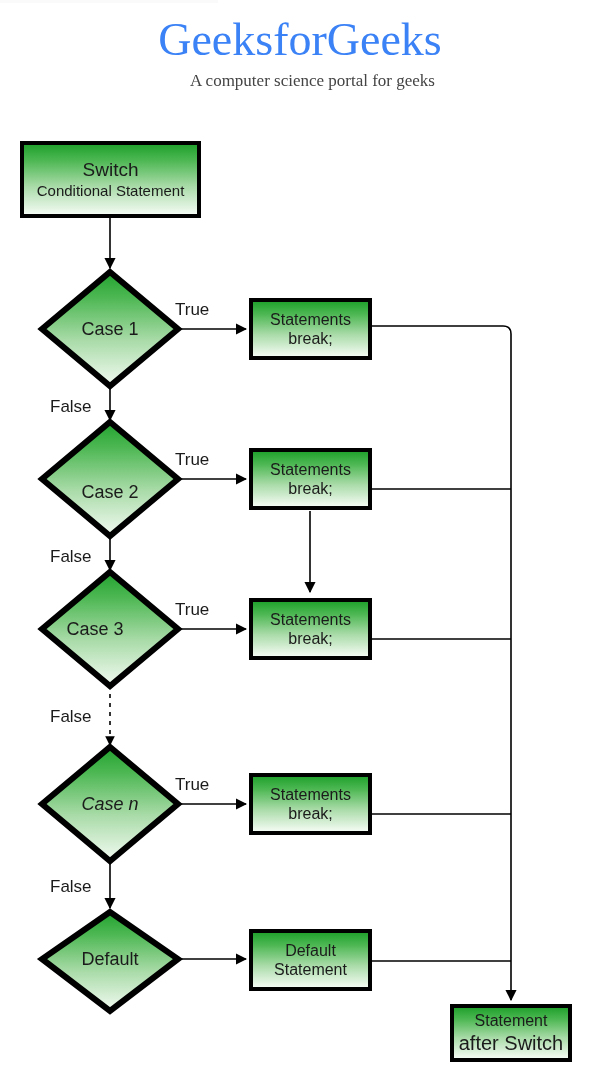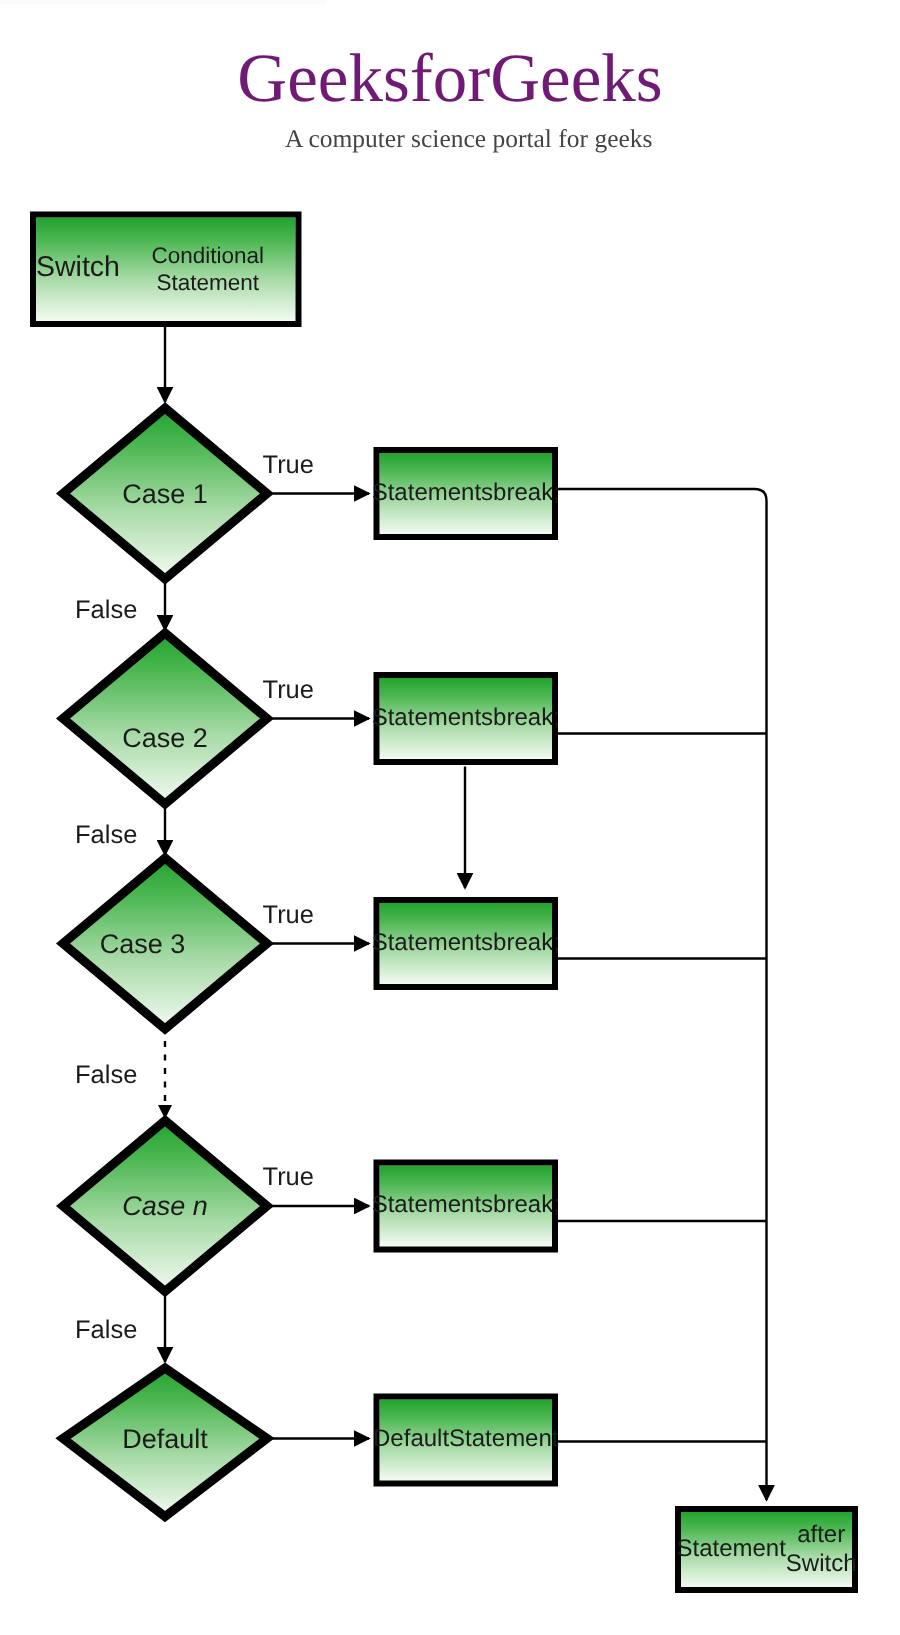--- a/index.html
+++ b/index.html
@@ -25,24 +25,23 @@
   #site-header {
     position: absolute;
     left: 0; top: 14px;
     width: 600px;
     text-align: center;
   }
   #site-title {
     font-family: "Liberation Serif", serif;
     font-size: 46px;
     line-height: 52px;
-    color: #701a75;
+    color: #3b82f6;
     letter-spacing: 0px;
     display: block;
-    margin-top: 12px;
   }
   #site-tagline {
     font-family: "Liberation Serif", serif;
     font-size: 17px;
     line-height: 22px;
     color: #444444;
     display: block;
     margin-top: 4px;
     margin-left: 25px;
   }
@@ -51,21 +50,21 @@
   #flow {
     position: absolute;
     left: 0; top: 0;
     width: 600px; height: 1090px;
   }
 
   .node {
     position: absolute;
     box-sizing: border-box;
     display: flex;
-    flex-direction: row;
+    flex-direction: column;
     align-items: center;
     justify-content: center;
     color: #1b1b1b;
     text-align: center;
   }
 
   
   .rect {
     border: 4px solid #000000;
     background: linear-gradient(to bottom, #22a22e 0%, #4cb752 22%, #a9dba8 60%, #f3fbf2 100%);
@@ -203,21 +202,21 @@
     <span class="l2" style="font-size:16px;">break;</span>
   </div>
 
   <div class="node rect" style="left:249px; top:929px; width:123px; height:62px;">
     <span class="l1" style="font-size:16px;">Default</span>
     <span class="l2" style="font-size:16px;">Statement</span>
   </div>
 
   <div class="node rect" style="left:450px; top:1004px; width:122px; height:58px;">
     <span class="l1" style="font-size:16px;">Statement</span>
-    <span class="l2" style="font-size:16px;">after Switch</span>
+    <span class="l2" style="font-size:20px;">after Switch</span>
   </div>
 
   <span class="edge-label" style="left:175px; top:300px;">True</span>
   <span class="edge-label" style="left:175px; top:450px;">True</span>
   <span class="edge-label" style="left:175px; top:600px;">True</span>
   <span class="edge-label" style="left:175px; top:775px;">True</span>
 
   <span class="edge-label" style="left:50px; top:397px;">False</span>
   <span class="edge-label" style="left:50px; top:547px;">False</span>
   <span class="edge-label" style="left:50px; top:707px;">False</span>

